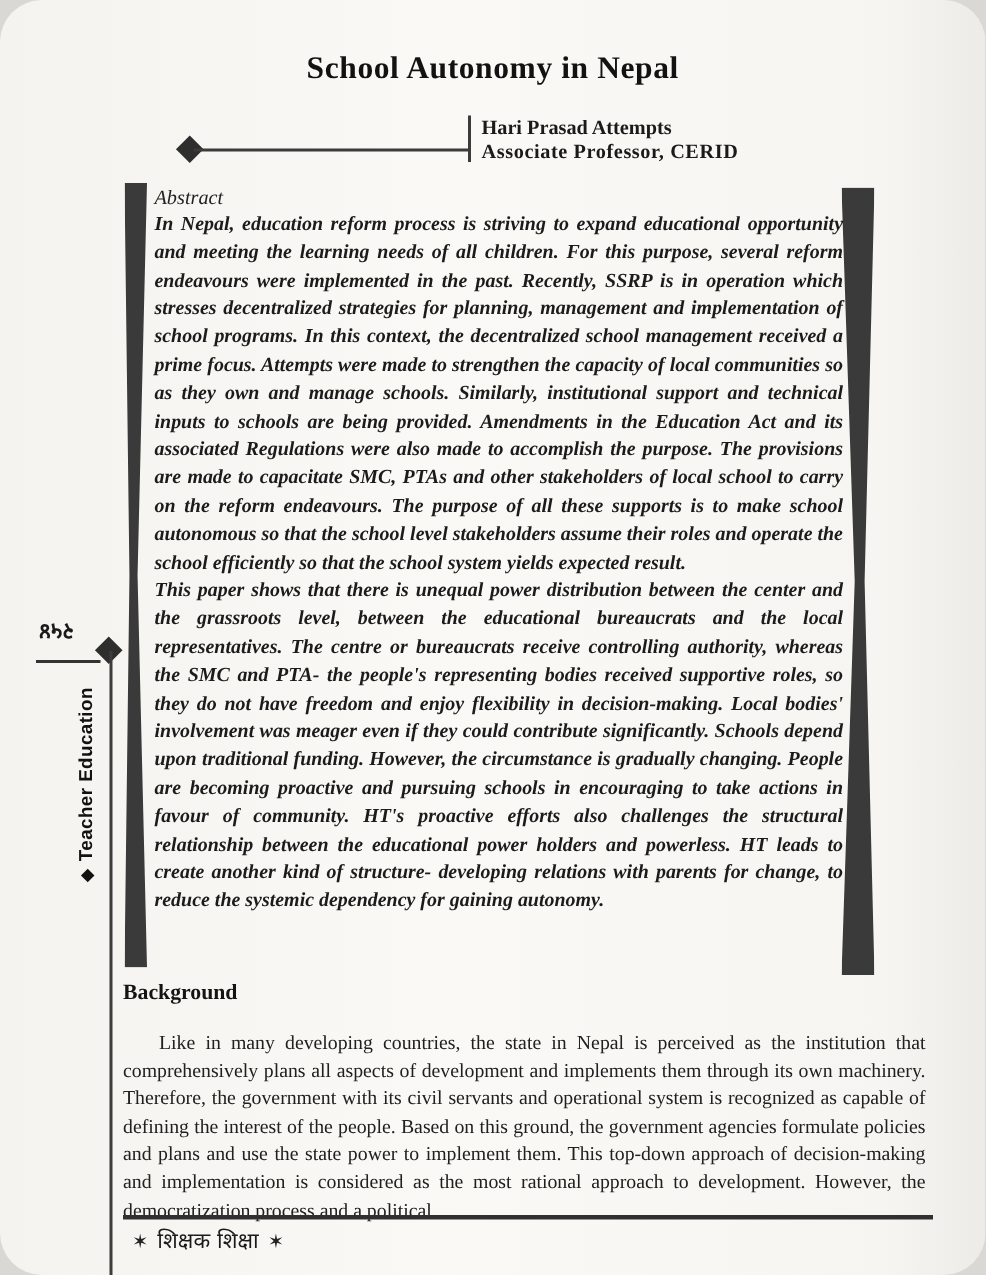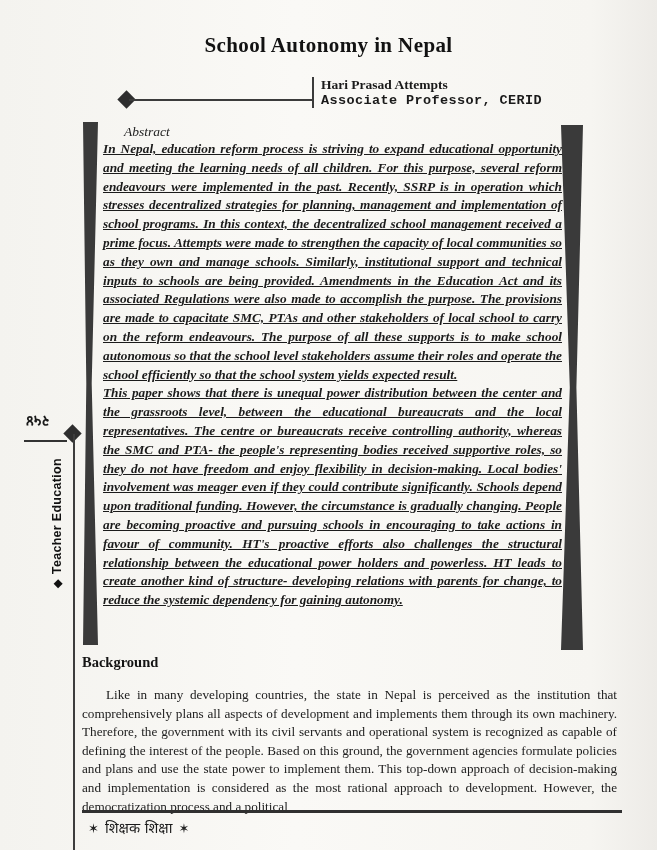--- a/index.html
+++ b/index.html
@@ -5,20 +5,21 @@
   * { margin:0; padding:0; box-sizing:border-box; }
   html,body { background:#d9d8d4; }
   .page {
     position:relative;
     width:657px; height:850px;
     margin:0 auto;
     background:linear-gradient(to right, #f4f3ef 0%, #faf9f6 45%, #f6f5f1 90%, #edebe7 100%);
     overflow:hidden;
     font-family:"Liberation Serif", serif;
     color:#1c1c1c;
+    border-radius:28px;
   }
 
   .title {
     position:absolute; top:33px; left:0; right:0;
     text-align:center;
     font:bold 21px/1.2 "Liberation Serif", serif;
     letter-spacing:0.4px;
     color:#121212;
   }
 
@@ -34,21 +35,21 @@
   }
   .author-block {
     position:absolute; left:312px; top:77px;
     border-left:2px solid #3b3b3b;
     padding-left:7px;
   }
   .author-name, .author-affiliation {
     font:bold 13.5px/15.5px "Liberation Serif", serif;
     color:#1a1a1a;
   }
-  .author-affiliation { letter-spacing:0.4px;font-family:Liberation Mono, monospace; }
+  .author-affiliation { letter-spacing:0.4px; }
   .author-email {
     font:12px/15px "Liberation Serif", serif;
     color:#4e4e4e;
   }
 
   .bar { position:absolute; background:#3a3a3a; }
   .bar-left {
     left:83px; top:122px; width:15px; height:523px;
     clip-path:polygon(0 0, 100% 0, 58% 50%, 100% 100%, 0 100%, 22% 50%);
   }
@@ -56,27 +57,25 @@
     left:561px; top:125px; width:22px; height:525px;
     clip-path:polygon(0 0, 100% 0, 70% 50%, 100% 100%, 0 100%, 40% 50%);
   }
 
   .abstract {
     position:absolute; left:103px; top:124px; width:459px;
   }
   .abstract-heading {
     font:italic 13.5px/16px "Liberation Serif", serif;
     color:#222;
-    margin-left:21px;
   }
   .abstract p {
     font:bold italic 13.3px/18.8px "Liberation Serif", serif;
     text-align:justify;
     color:#1b1b1b;
-    text-decoration:underline;
   }
 
   .background {
     position:absolute; left:82px; top:653px; width:535px;
   }
   .background h2 {
     font:bold 14.5px/18px "Liberation Serif", serif;
     color:#141414;
   }
   .background p {

